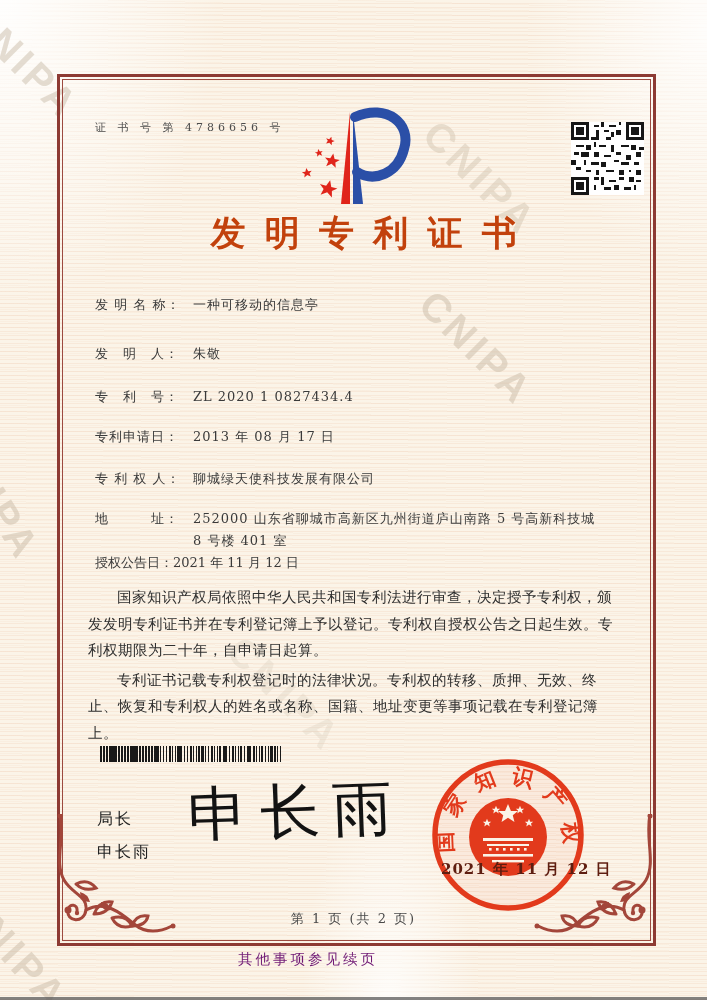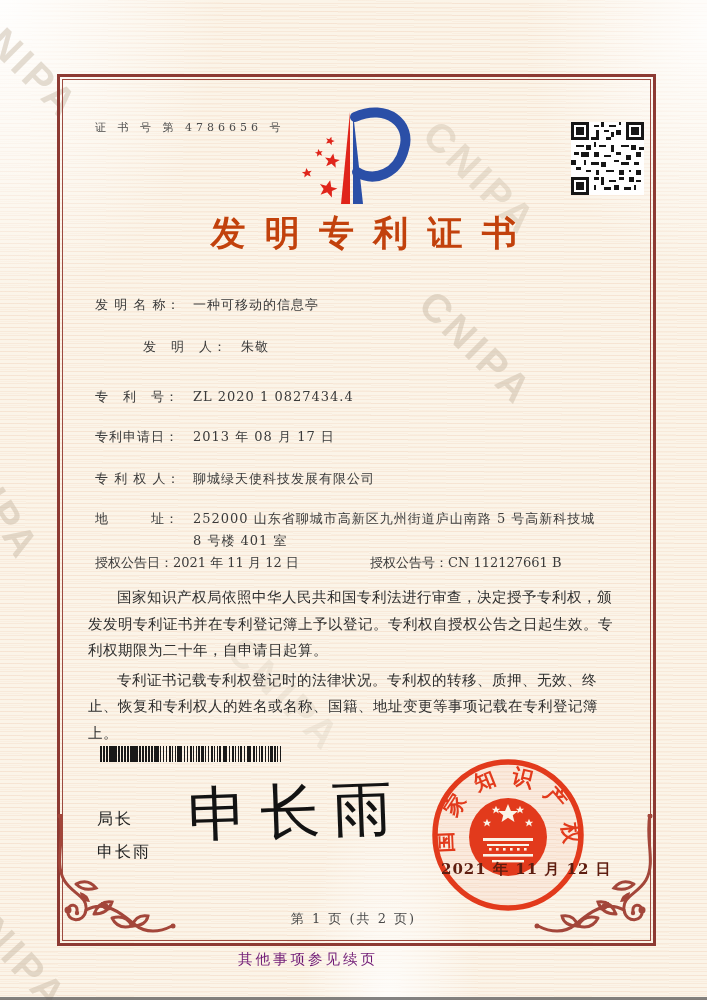--- a/index.html
+++ b/index.html
@@ -40,21 +40,21 @@
   .qr{position:absolute;left:571px;top:122px;width:73px;height:73px;z-index:4;background:#fff;}
   .logo{position:absolute;left:286px;top:104px;width:142px;height:112px;z-index:4;}
   .doc-title{
     position:absolute;left:57px;top:210px;width:593px;z-index:4;text-align:center;
     font-size:35px;font-weight:bold;color:#c2410c;letter-spacing:0.55em;text-indent:0.55em;margin-left:10px;
   }
   
   .field{position:absolute;left:95px;z-index:4;font-size:13px;color:#3a3a3a;line-height:22px;}
   .f-label{display:inline-block;width:98px;vertical-align:top;letter-spacing:1px;}
   .f-value{display:inline-block;vertical-align:top;letter-spacing:1px;max-width:412px;}
-  .fy0{top:294px;} .fy1{top:336px;margin-left:48px;} .fy2{top:386px;} .fy3{top:426px;} .fy4{top:468px;}
+  .fy0{top:294px;} .fy1{top:343px;} .fy2{top:386px;} .fy3{top:426px;} .fy4{top:468px;}
   .fy5{top:508px;} .fy6{top:552px;}
   .pair2{position:absolute;left:275px;top:0;white-space:nowrap;}
   .fy6{width:520px;}
   .fy6 .inner{position:relative;}
   
   .body-text{position:absolute;left:88px;top:584px;width:534px;z-index:4;font-size:14.5px;line-height:26.5px;color:#2e2e2e;}
   .body-text p{margin:0 0 3px 0;text-indent:2em;letter-spacing:0.5px;font-family:Liberation Serif, serif;}
   
   .barcode{
     position:absolute;left:100px;top:746px;width:181px;height:16px;z-index:4;
@@ -228,21 +228,20 @@
 </div>
 <div class="field fy4">
   <span class="f-label">专 利 权 人：</span><span class="f-value">聊城绿天使科技发展有限公司</span>
 </div>
 <div class="field fy5">
   <span class="f-label">地　　　址：</span><span class="f-value">252000 山东省聊城市高新区九州街道庐山南路 5 号高新科技城 8 号楼 401 室</span>
 </div>
 <div class="field fy6">
   <div class="inner">
     <span>授权公告日：</span><span>2021 年 11 月 12 日</span>
-    <span class="pair2"><span>授权公告号：</span><span>CN 112127661 B</span></span>
   </div>
 </div>
 
 <div class="body-text">
   <p>国家知识产权局依照中华人民共和国专利法进行审查，决定授予专利权，颁发发明专利证书并在专利登记簿上予以登记。专利权自授权公告之日起生效。专利权期限为二十年，自申请日起算。</p>
   <p>专利证书记载专利权登记时的法律状况。专利权的转移、质押、无效、终止、恢复和专利权人的姓名或名称、国籍、地址变更等事项记载在专利登记簿上。</p>
 </div>
 
 <div class="barcode"></div>
 

